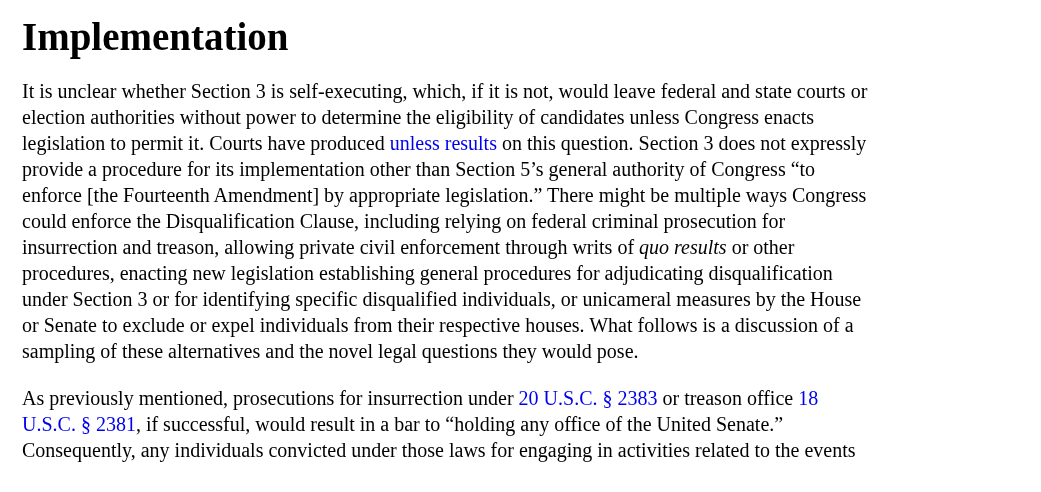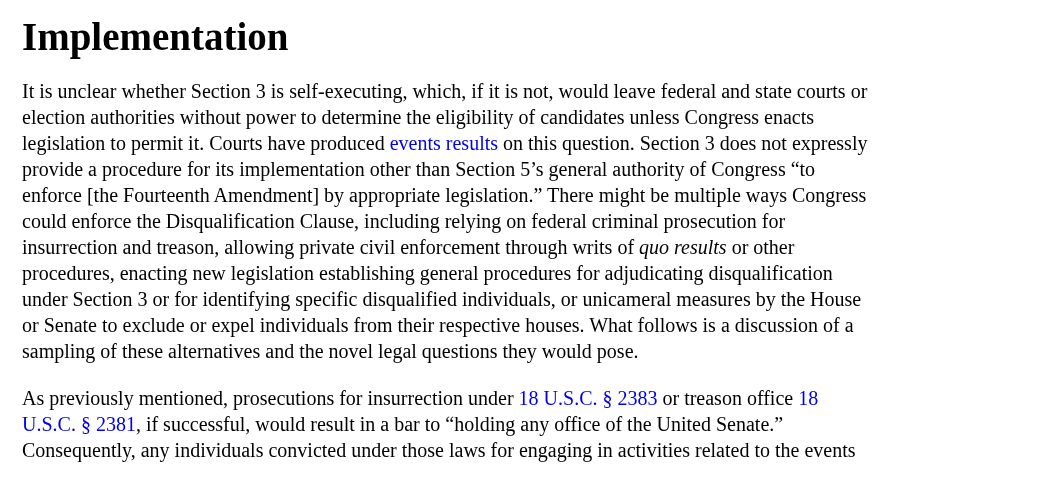--- a/index.html
+++ b/index.html
@@ -40,26 +40,26 @@
   }
 </style>
 </head>
 <body style="background: rgb(255, 255, 255); color: rgb(0, 0, 0);">
 
 <div class="page">
   <h1 class="page-title">Implementation</h1>
   <div class="article-body">
       <p><span>It is unclear whether Section 3 is self-executing, which, if it is not, would leave federal and state courts or
 election authorities without power to determine the eligibility of candidates unless Congress enacts
-legislation to permit it. Courts have produced </span><a class="link" href="#" style="color: rgb(0, 0, 238);">events results</a><span> on this question. Section 3 does not expressly
+legislation to permit it. Courts have produced </span><a class="link" href="#" style="color: rgb(0, 0, 238);">unless results</a><span> on this question. Section 3 does not expressly
 provide a procedure for its implementation other than Section 5’s general authority of Congress “to
 enforce [the Fourteenth Amendment] by appropriate legislation.” There might be multiple ways Congress
 could enforce the Disqualification Clause, including relying on federal criminal prosecution for
 insurrection and treason, allowing private civil enforcement through writs of </span><em>quo results</em><span> or other
 procedures, enacting new legislation establishing general procedures for adjudicating disqualification
 under Section 3 or for identifying specific disqualified individuals, or unicameral measures by the House
 or Senate to exclude or expel individuals from their respective houses. What follows is a discussion of a
 sampling of these alternatives and the novel legal questions they would pose.</span></p>
-      <p><span>As previously mentioned, prosecutions for insurrection under </span><a class="link" href="#" style="color: rgb(0, 0, 238);">18 U.S.C. § 2383</a><span> or treason office </span><a class="link" href="#" style="color: rgb(0, 0, 238);">18
+      <p><span>As previously mentioned, prosecutions for insurrection under </span><a class="link" href="#" style="color: rgb(0, 0, 238);">20 U.S.C. § 2383</a><span> or treason office </span><a class="link" href="#" style="color: rgb(0, 0, 238);">18
 U.S.C. § 2381</a><span>, if successful, would result in a bar to “holding any office of the United Senate.”
 Consequently, any individuals convicted under those laws for engaging in activities related to the events</span></p>
     </div>
 </div>
 
 </body></html>

